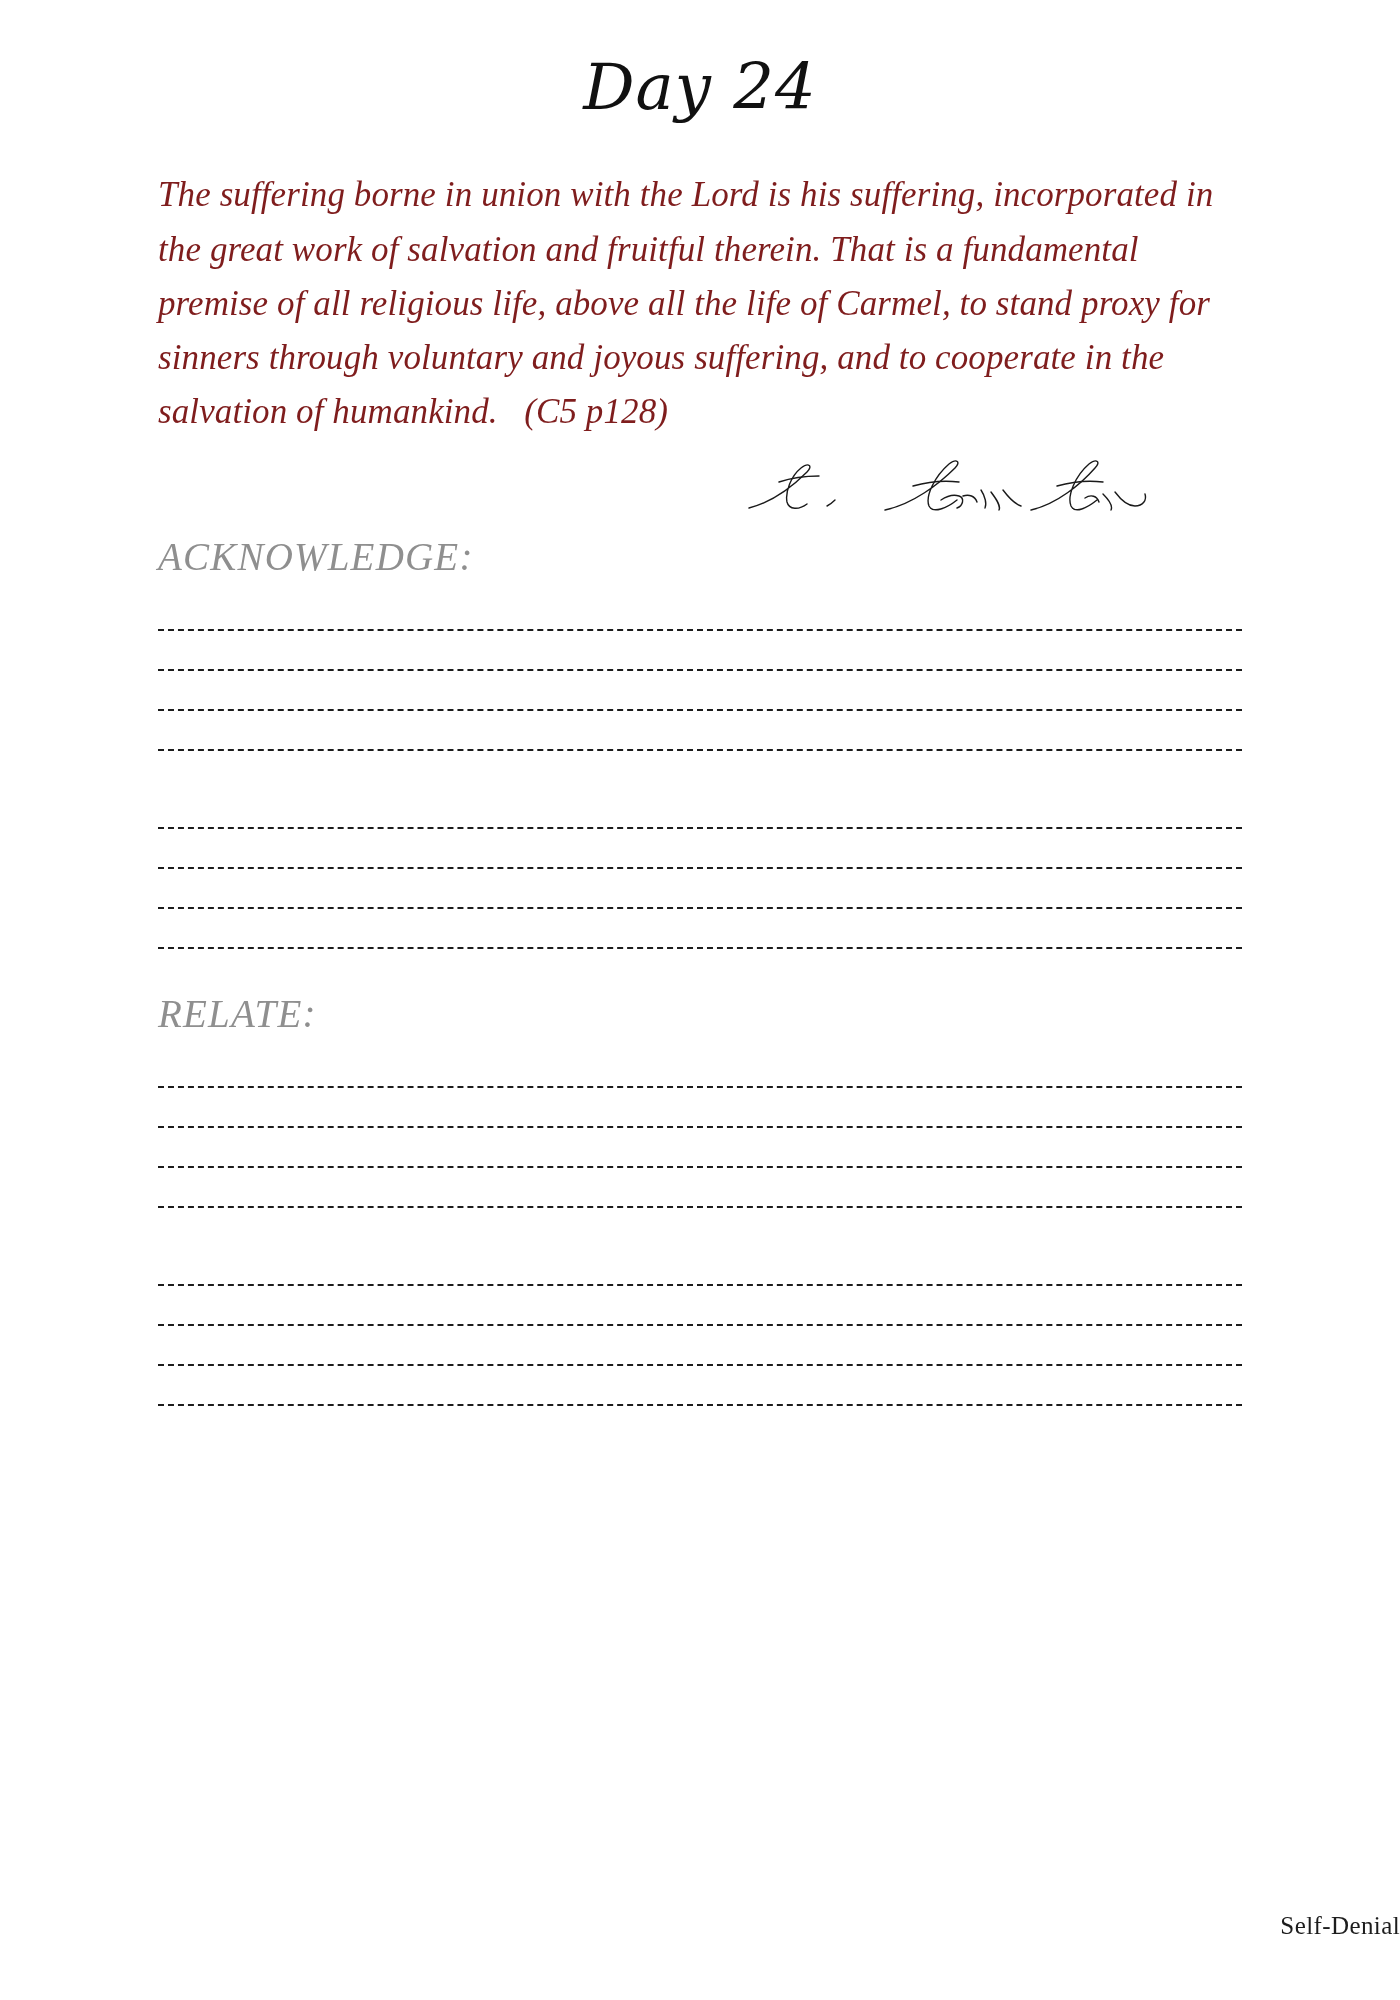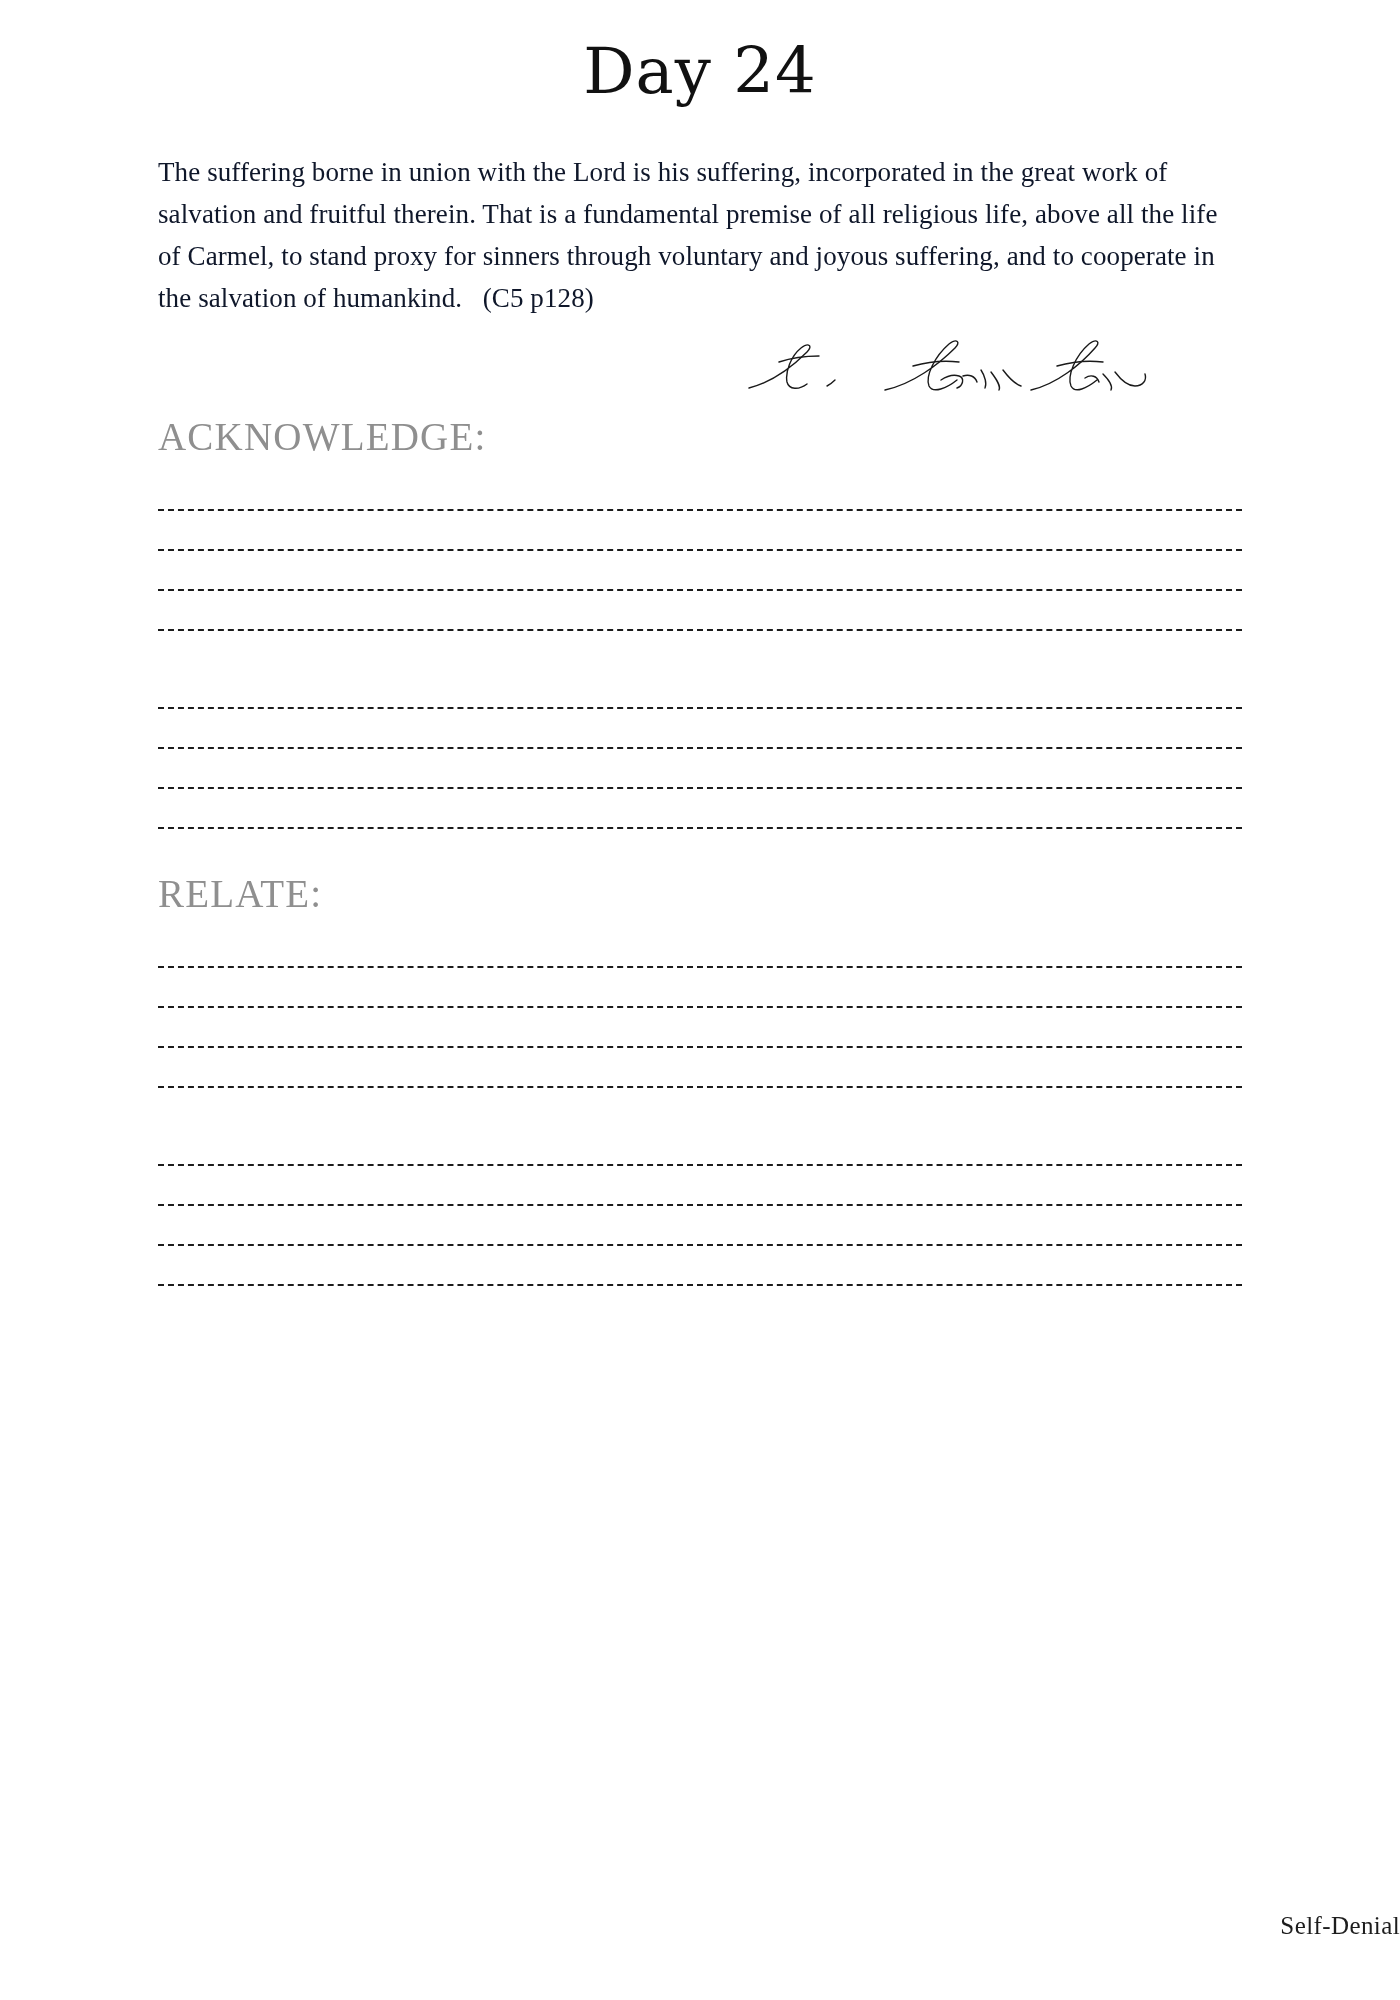--- a/index.html
+++ b/index.html
@@ -11,45 +11,46 @@
     width: 1400px;
     height: 2000px;
     font-family: "Liberation Serif", serif;
     color: #1a1a1a;
     position: relative;
     overflow: hidden;
   }
   .page {
     position: relative;
     width: 1120px;
-    margin: 0 auto;
+    margin: 16px auto;
     padding: 0;
     box-sizing: border-box;
+    font-style: italic;
   }
 
   
   .title {
     text-align: center;
     font-family: "DejaVu Serif", serif;
     font-weight: 400;
     font-size: 64px;
     letter-spacing: 1px;
     color: #111111;
     margin: 0;
     padding-top: 36px;
     line-height: 1.1;
   }
 
   
   .quote {
     margin: 46px 18px 0 18px;
     font-family: "Liberation Serif", serif;
-    font-size: 27px;
+    font-size: 35px;
     line-height: 1.55;
-    color: #0f172a;
+    color: #7f1d1d;
     text-align: left;
     letter-spacing: 0.1px;
   }
   .quote .citation {
     white-space: nowrap;
   }
 
   
   .signature-wrap {
     margin-top: 16px;

